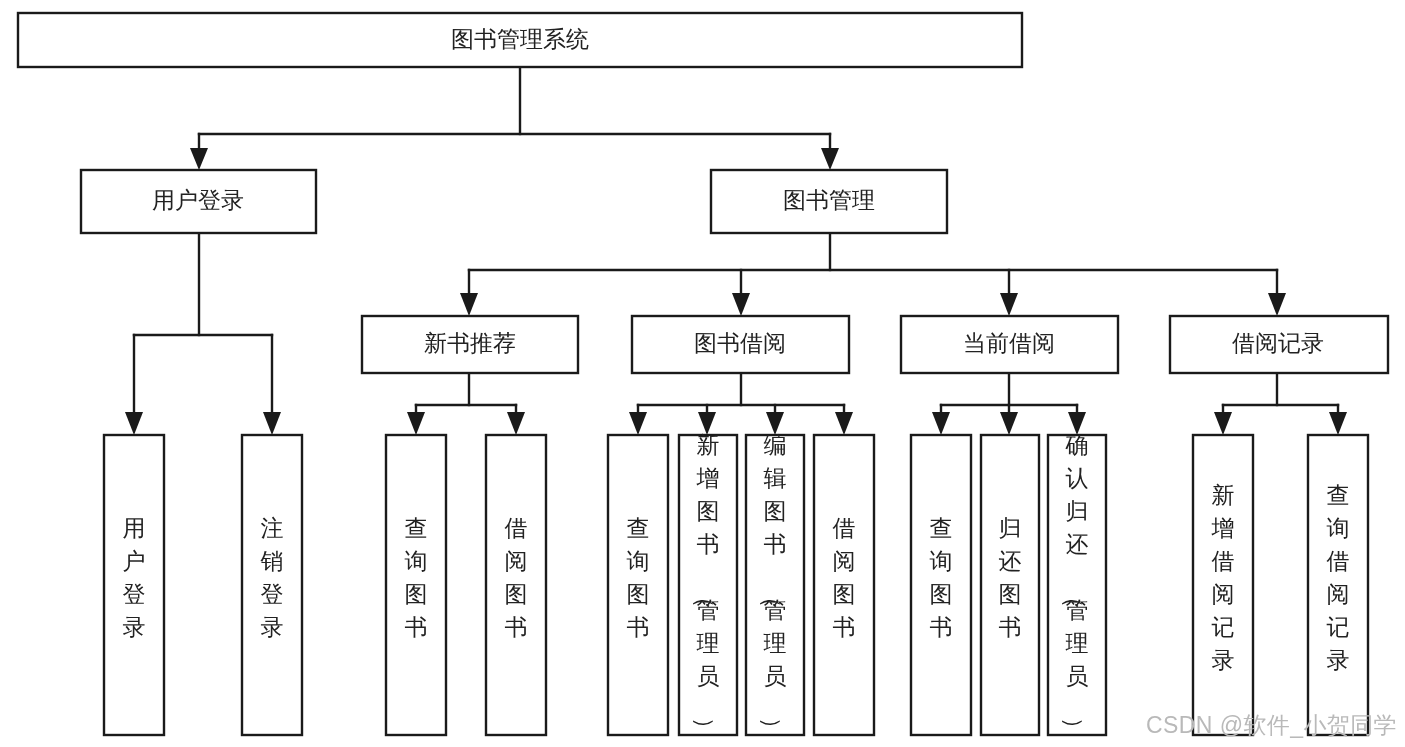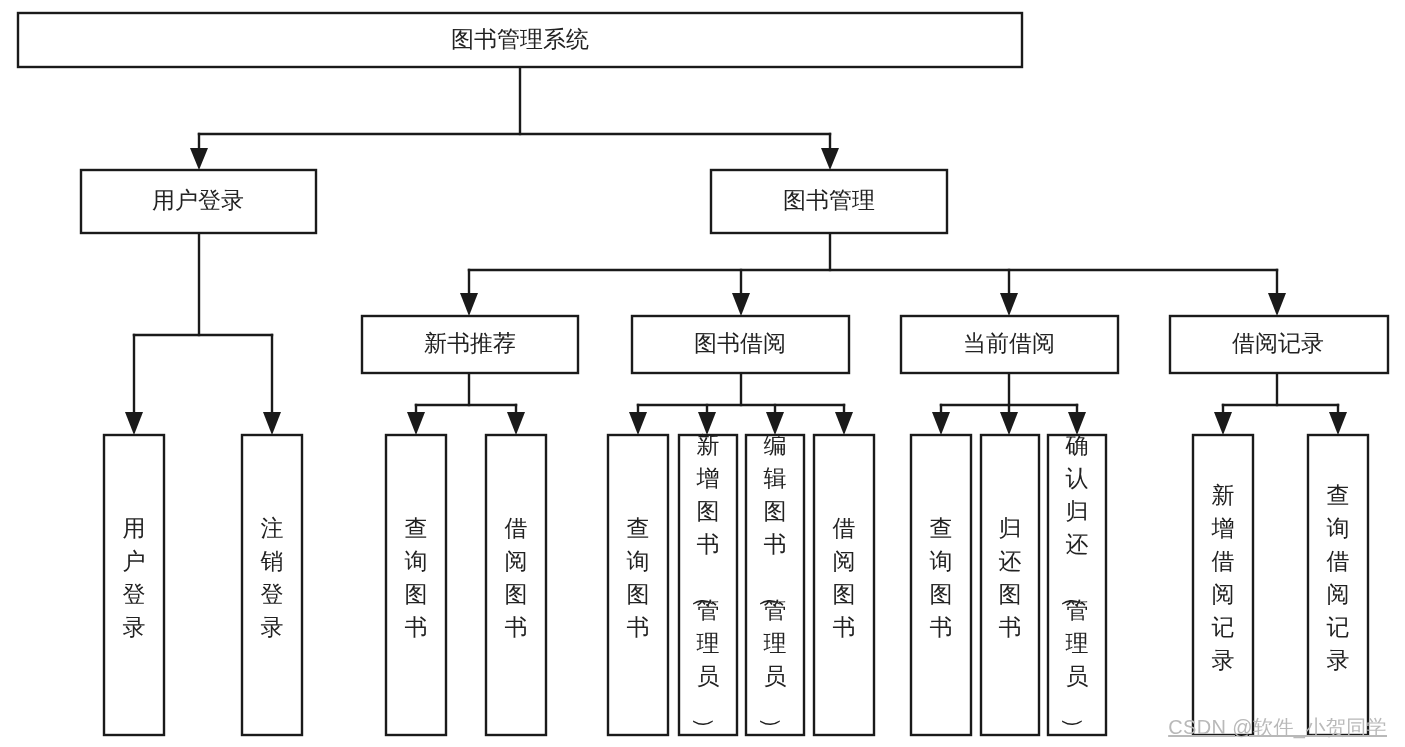--- a/index.html
+++ b/index.html
@@ -51,29 +51,28 @@
     dominant-baseline: middle;
   }
   .node-label-vertical {
     fill: #222222;
     font-family: "Liberation Sans", "DejaVu Sans", sans-serif;
     font-size: 23px;
     text-anchor: middle;
   }
   .watermark {
     position: absolute;
-    right: 18px;
+    right: 8px;
     bottom: 6px;
     font-family: "Liberation Sans", "DejaVu Sans", sans-serif;
-    font-size: 20px;
+    font-size: 23px;
     color: #b9b9b9;
     letter-spacing: 0.4px;
     white-space: nowrap;
     user-select: none;
-    text-decoration: underline;
   }
 </style>
 </head>
 <body>
 
 <div id="diagram-root">
   <svg id="tree-svg" viewBox="0 0 1405 747">
 
     <g>
 

